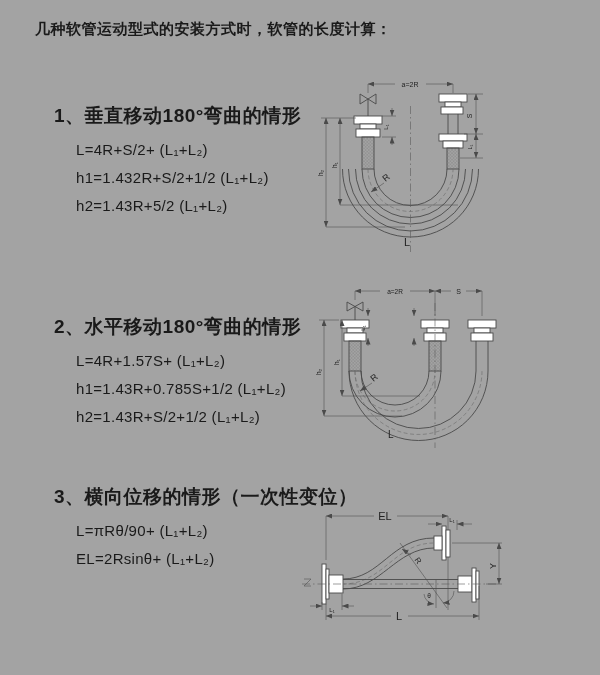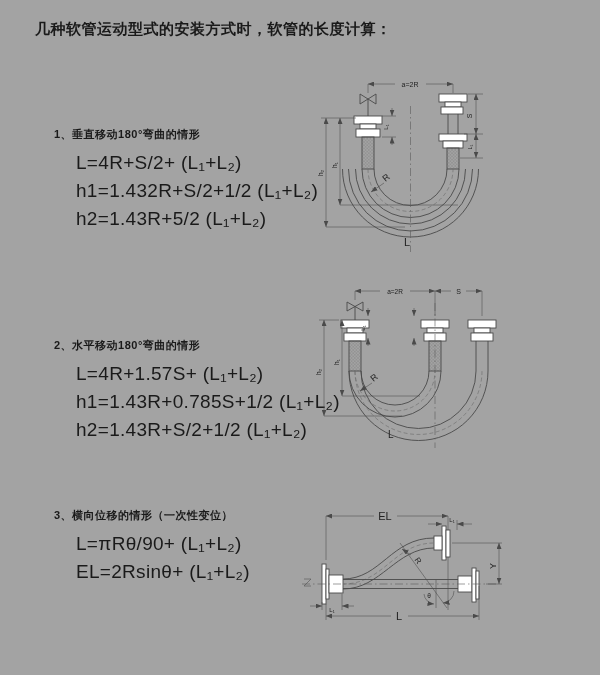--- a/index.html
+++ b/index.html
@@ -1,23 +1,23 @@
 <!DOCTYPE html>
 <html><head>
 <meta charset="utf-8">
 <style>
   html,body { margin:0; padding:0; width:600px; height:675px; overflow:hidden; background:#fff;
     font-family:"Liberation Sans","DejaVu Sans",sans-serif; color:#1a1a1a; }
   .page { position:absolute; inset:0; background:#a3a3a3; }
   .doc-title { position:absolute; left:35px; top:20px; font-size:15px; font-weight:600; letter-spacing:.5px; }
   .sec { position:absolute; left:54px; }
   .sec1 { top:103px; } .sec2 { top:314px; } .sec3 { top:484px; }
-  .sec-heading { font-size:11px; font-weight:600; letter-spacing:.5px;margin-top:24px; }
+  .sec-heading { font-size:19px; font-weight:600; letter-spacing:.5px; }
   .formulas { margin:7px 0 0 22px; }
-  .formula { font-size:19px; line-height:28px; letter-spacing:.3px; white-space:nowrap; }
+  .formula { font-size:15px; line-height:28px; letter-spacing:.3px; white-space:nowrap; }
   svg.diagram { position:absolute; }
   svg text { font-family:"Liberation Sans","DejaVu Sans",sans-serif; fill:#222; }
   .ln   { stroke:#4a4a4a; stroke-width:0.9; fill:none; }
   .thin { stroke:#4a4a4a; stroke-width:0.55; fill:none; }
   .cl   { stroke:#5a5a5a; stroke-width:0.6; fill:none; stroke-dasharray:8 3 1.5 3; }
   .dash { stroke:#6a6a6a; stroke-width:0.6; fill:none; stroke-dasharray:4 2.5; }
   .fit  { fill:#ffffff; stroke:#4a4a4a; stroke-width:0.9; }
   .braid{ stroke:#4a4a4a; stroke-width:0.9; }
 </style>
 </head>

